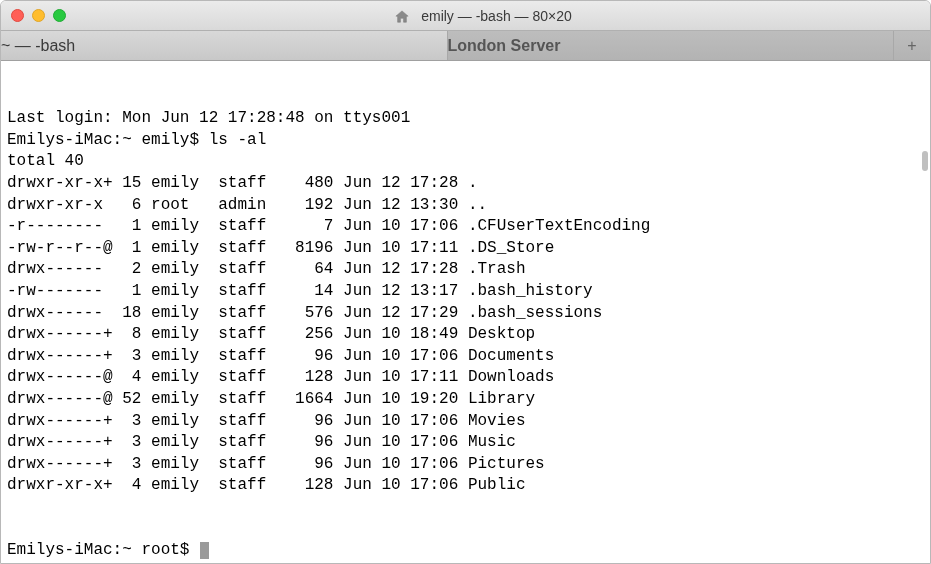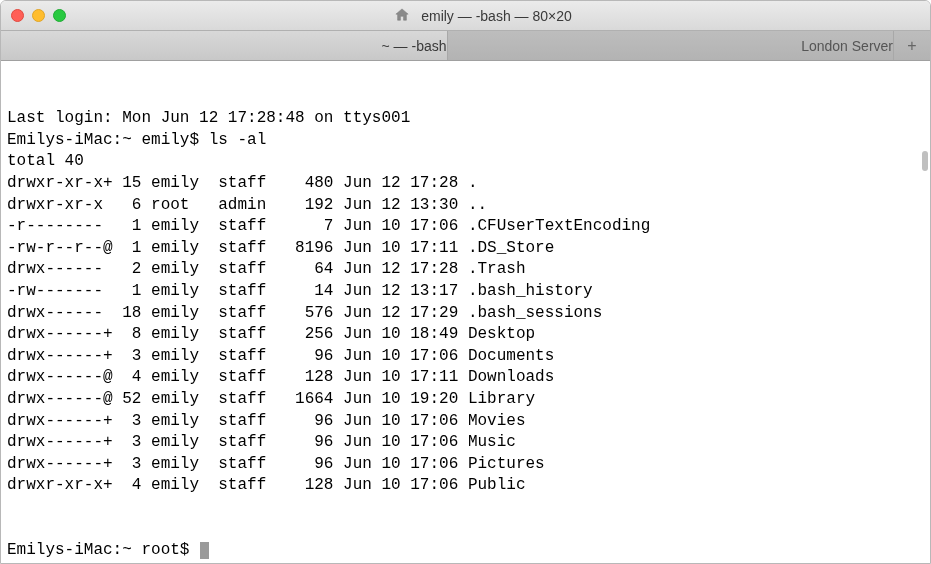--- a/index.html
+++ b/index.html
@@ -43,21 +43,21 @@
       width: 13px;
       height: 13px;
       border-radius: 50%;
     }
     .tl-close { background: #ff5f57; border: 0.5px solid #e1493f; }
     .tl-min { background: #ffbd2e; border: 0.5px solid #e0a528; }
     .tl-max { background: #28c940; border: 0.5px solid #1fab34; }
     .title-center {
       flex: 1;
       display: flex;
-      align-items: flex-start;
+      align-items: flex-end;
       justify-content: center;
       gap: 12px;
       font-size: 14px;
       color: #3a3a3a;
       margin-left: 36px;
     }
     .home-icon {
       width: 14px;
       height: 14px;
       display: inline-block;
@@ -65,32 +65,33 @@
     .tab-bar {
       height: 30px;
       display: flex;
       background: #c9c9c9;
       border-bottom: 1px solid #a0a0a0;
     }
     .tab {
       flex: 1;
       display: flex;
       align-items: center;
-      justify-content: flex-end;
-      font-size: 14px;
+      justify-content: flex-start;
+      font-size: 16px;
       color: #3a3a3a;
       border-right: 1px solid #a8a8a8;
       cursor: pointer;
     }
     .tab.active {
       background: linear-gradient(to bottom, #d8d8d8, #c8c8c8);
     }
     .tab.inactive {
       background: linear-gradient(to bottom, #bdbdbd, #b3b3b3);
       color: #555;
+      font-weight: bold;
     }
     .tab-add {
       width: 36px;
       display: flex;
       align-items: center;
       justify-content: center;
       background: linear-gradient(to bottom, #bdbdbd, #b3b3b3);
       cursor: pointer;
       color: #666;
       font-size: 16px;

